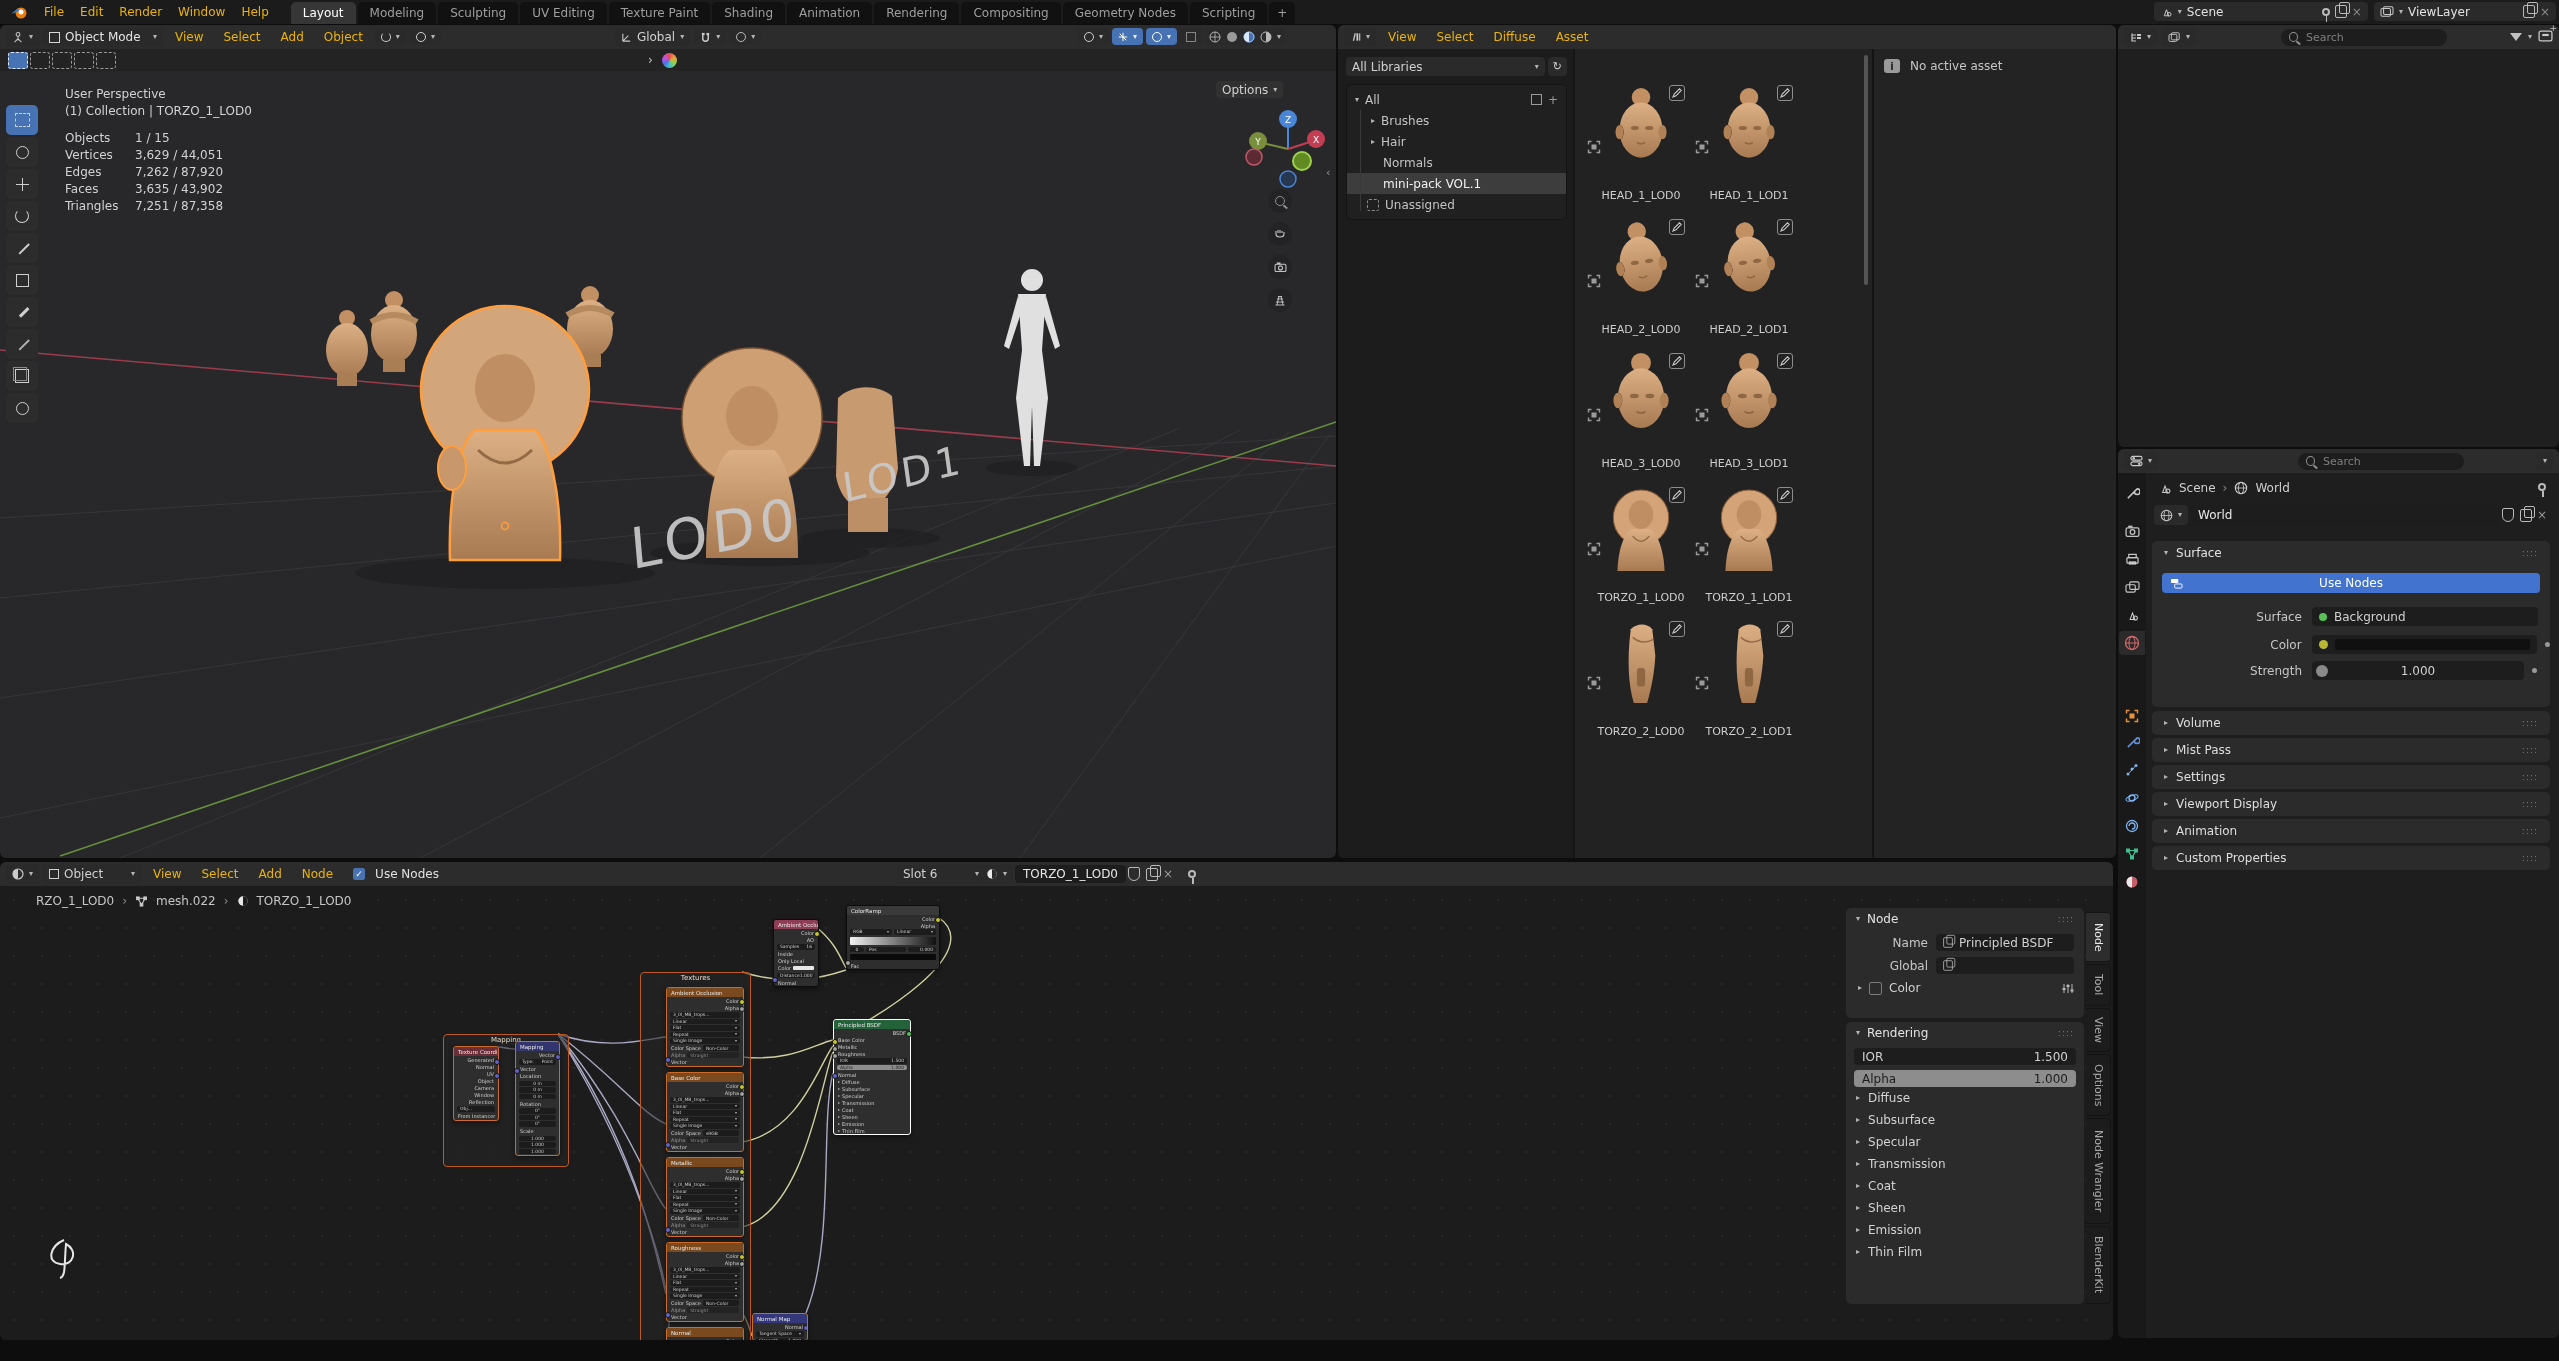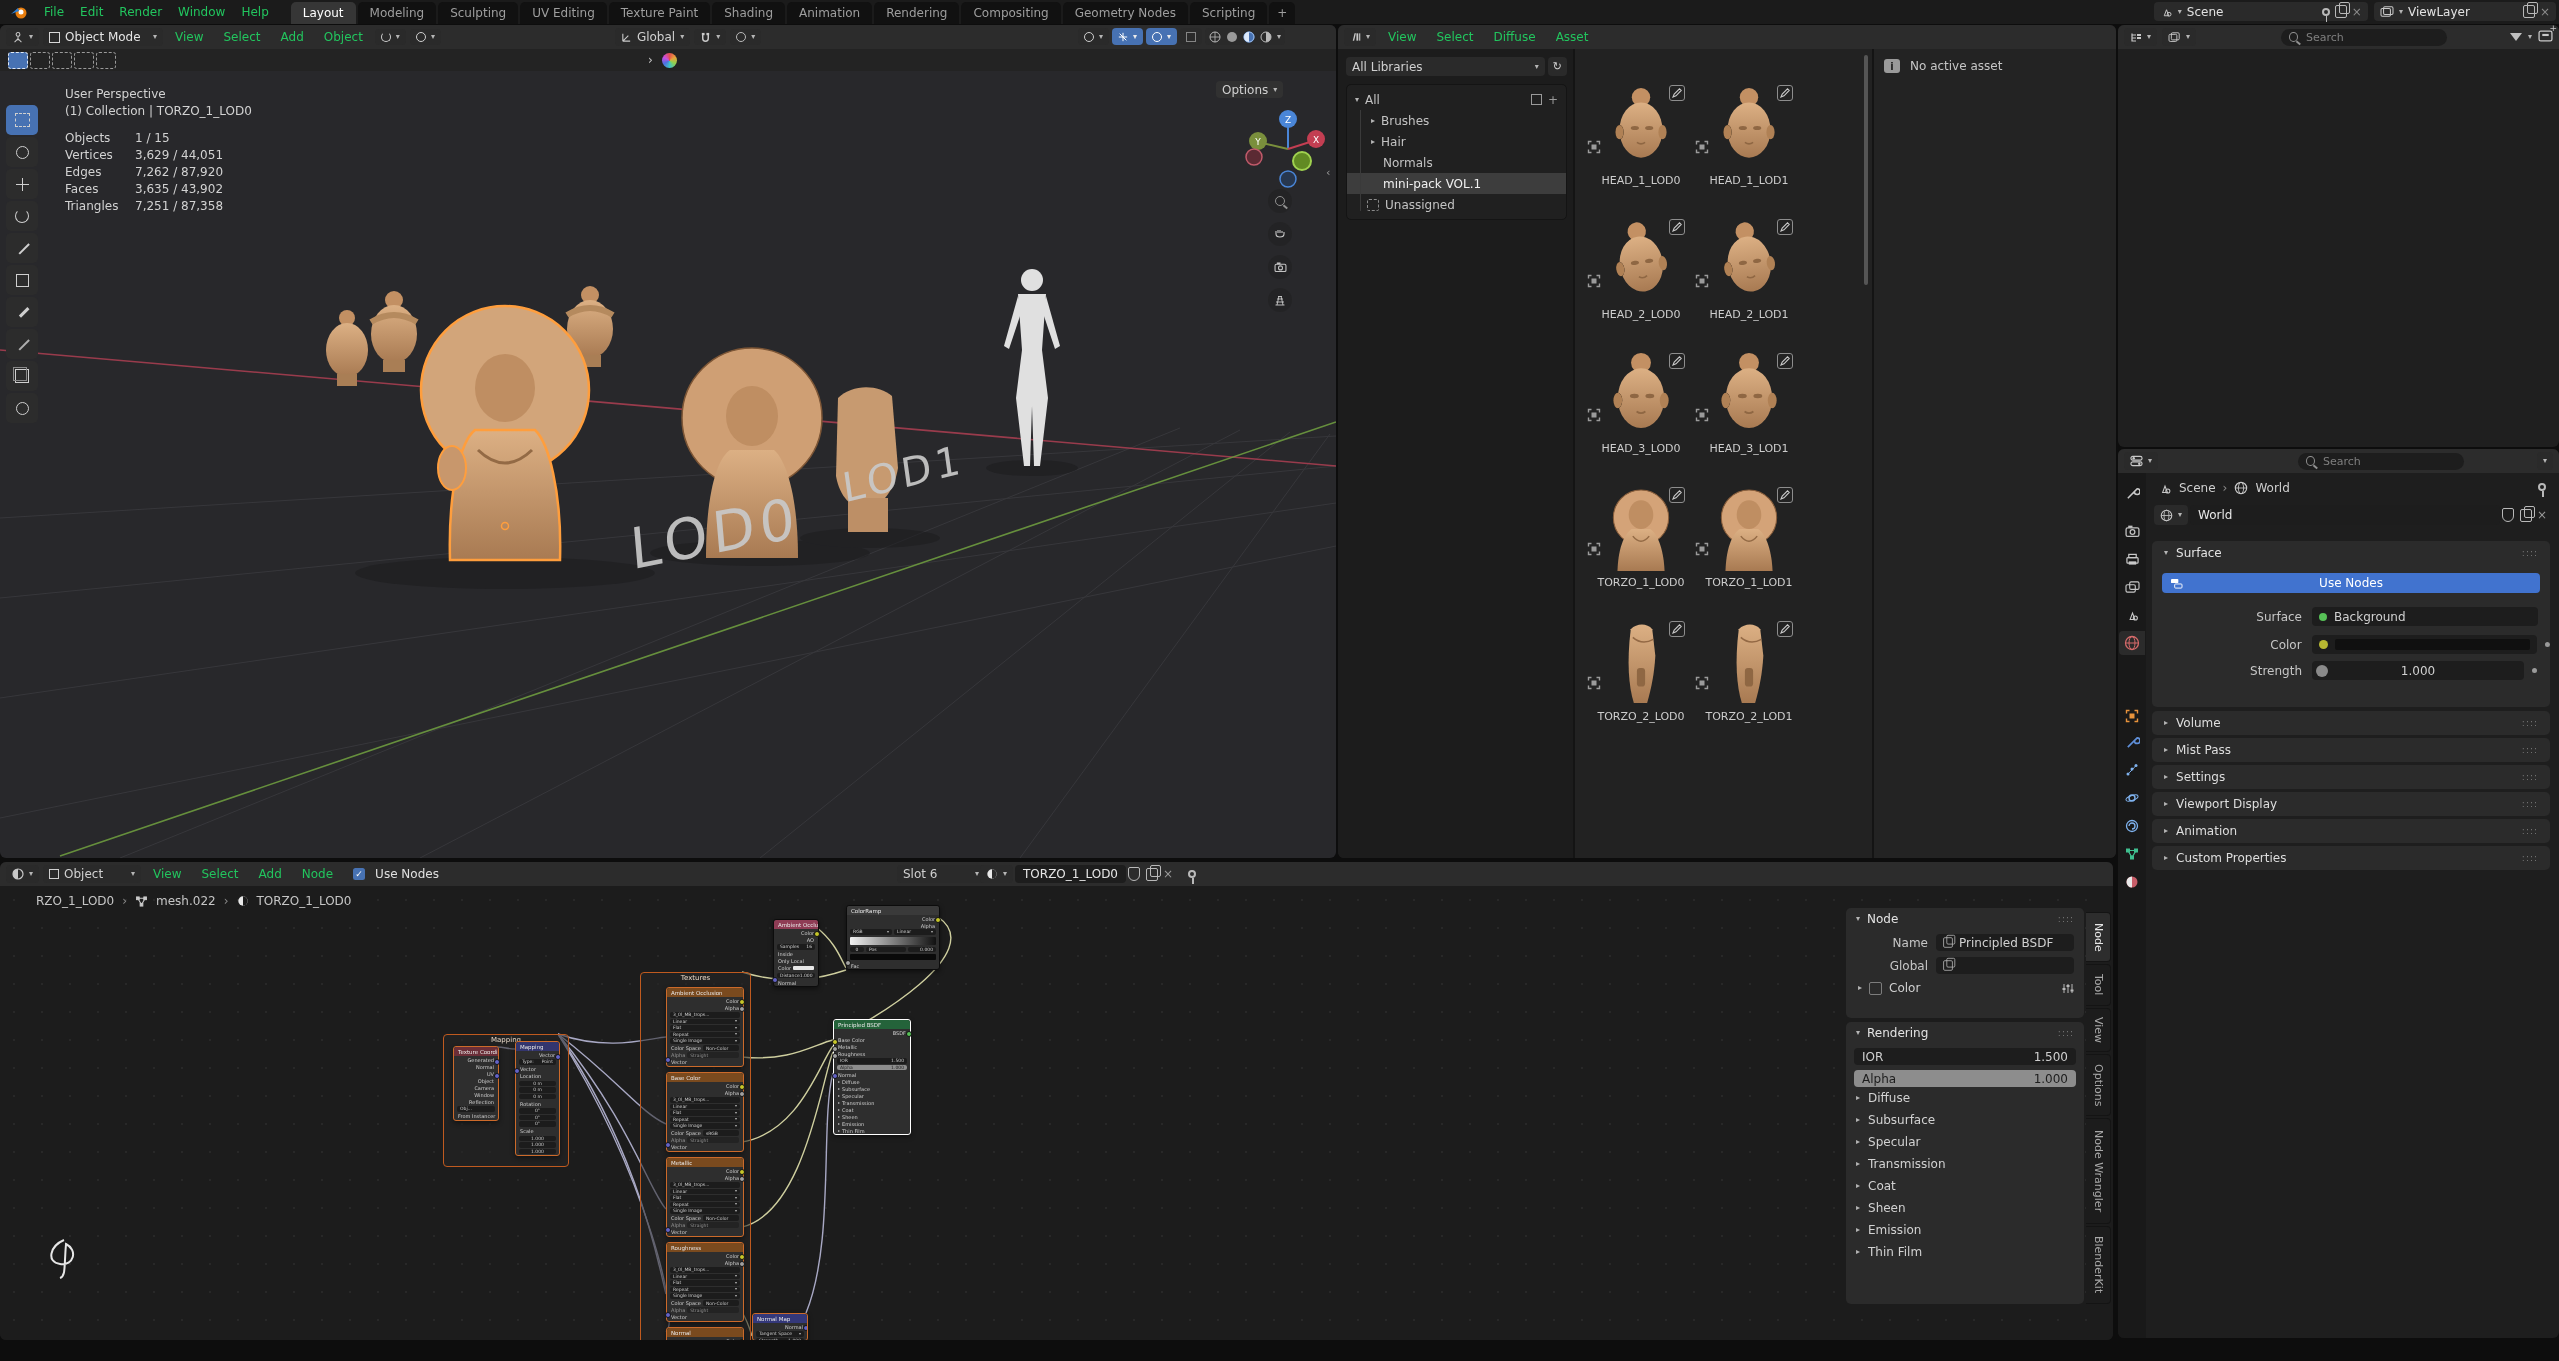--- a/index.html
+++ b/index.html
@@ -2,21 +2,21 @@
 <html><head>
 <meta charset="utf-8">
 <style>
   html,body{margin:0;padding:0;background:#0d0d0d;}
   .app{position:relative;width:2559px;height:1361px;background:#0d0d0d;overflow:hidden;
        font-family:"DejaVu Sans","Liberation Sans",sans-serif;color:#d0d0d0;font-size:12px;
        -webkit-font-smoothing:antialiased;}
   .abs{position:absolute;}
   .row{display:flex;align-items:center;}
   .hdr{background:#2c2c2c;}
-  .menu{color:#22c55e;padding:0 8px;cursor:default;}
+  .menu{color:#eab308;padding:0 8px;cursor:default;}
   .dd{background:#2a2a2a;border-radius:4px;display:flex;align-items:center;padding:0 6px;gap:5px;height:18px;}
   .caret{font-size:8px;color:#b5b5b5;line-height:1;}
   .field{background:#1d1d1d;border-radius:4px;}
   .glyph{line-height:1;}
   
   .tab{height:22px;display:flex;align-items:center;padding:0 12px;border-radius:5px 5px 0 0;background:#111111;color:#9e9e9e;margin-right:2px;}
   .tab.active{background:#363636;color:#ffffff;}
   
   .tbtn{width:32px;height:30px;border-radius:5px;background:#2c2c2c;display:flex;align-items:center;justify-content:center;margin-bottom:2px;}
   .tbtn.active{background:#4772b3;}
@@ -64,21 +64,21 @@
   .vtab.active{background:#2d2d2d;color:#e6e6e6;}
   input{font-family:inherit;}
   .search{display:flex;align-items:center;gap:6px;background:#1d1d1d;border-radius:9px;padding:0 8px;height:17px;}
   .search input{background:transparent;border:none;outline:none;color:#cfcfcf;font-size:11px;width:100%;}
   .search input::placeholder{color:#7f7f7f;}
   .mouseic{display:inline-block;width:9px;height:13px;border:1.2px solid #9a9a9a;border-radius:4px;position:relative;}
   .mouseic::after{content:'';position:absolute;left:0;right:0;top:5px;height:1px;background:#9a9a9a;}
   .mouseic.l::before{content:'';position:absolute;left:0;top:0;width:4px;height:5px;background:#9a9a9a;border-radius:3px 0 0 0;}
   .ctrlchip{border:1px solid #9a9a9a;border-radius:3px;padding:0 4px;font-size:10px;color:#b5b5b5;height:14px;display:inline-flex;align-items:center;}
   .card{position:absolute;width:96px;text-align:center;}
-  .cardlabel{font-size:11px;color:#cdcdcd;margin-top:3px;white-space:nowrap;}
+  .cardlabel{font-size:11px;color:#cdcdcd;margin-top:18px;white-space:nowrap;}
   .badge{position:absolute;width:14px;height:14px;border:1px solid #8d8d8d;border-radius:3px;right:4px;top:2px;display:flex;align-items:center;justify-content:center;}
   .marker{position:absolute;left:-6px;bottom:14px;}
   .ptab{position:absolute;left:2120px;width:26px;height:24px;display:flex;align-items:center;justify-content:center;}
   .ptab.active{background:#2b2b2b;border-radius:4px 0 0 4px;}
   .collapsible{position:absolute;left:2152px;width:398px;height:24px;background:#2b2b2b;border-radius:5px;display:flex;align-items:center;padding:0 12px;box-sizing:border-box;color:#dedede;}
   .collapsible .dots{margin-left:auto;}
   .np-collapsed{height:22px;display:flex;align-items:center;gap:8px;color:#d2d2d2;font-size:12px;padding-left:10px;}
 </style>
 </head>
 <body>

